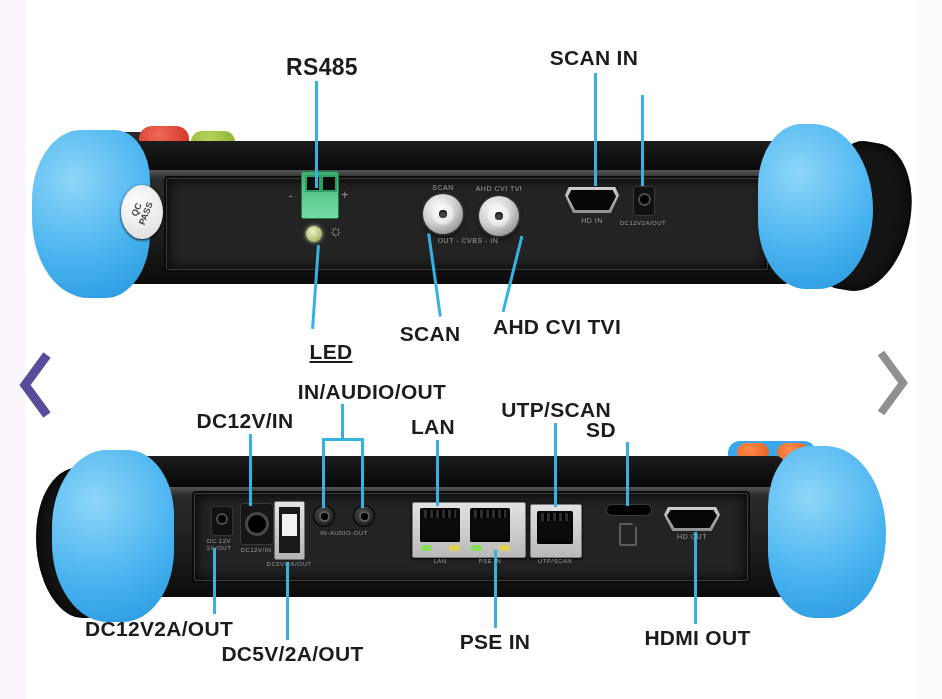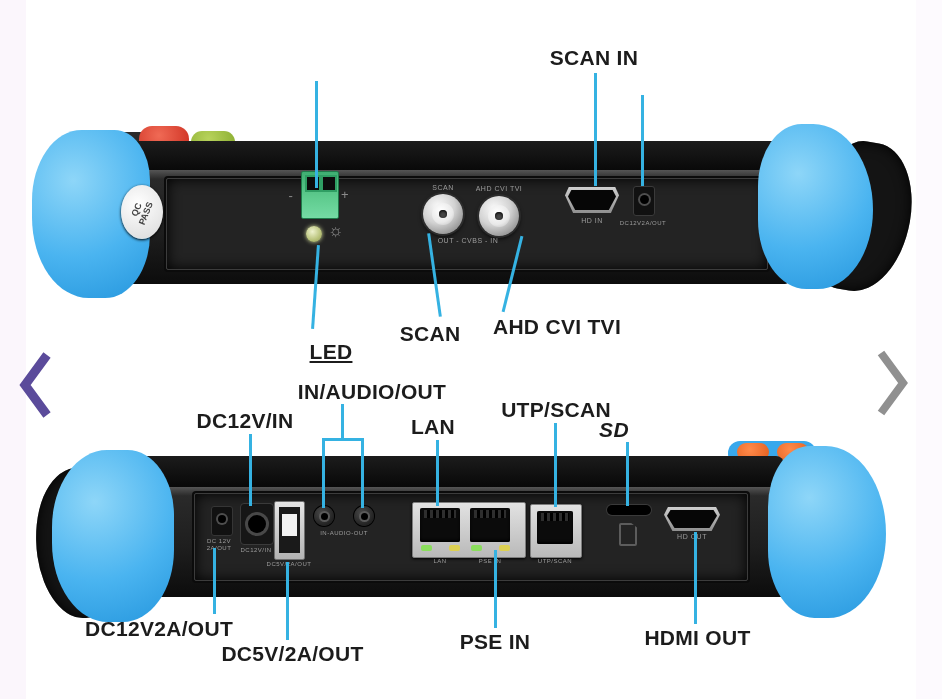--- a/index.html
+++ b/index.html
@@ -100,20 +100,21 @@
   <div class="hdmi-out-shape" style="left:565px;top:187px;width:54px;height:26px;">
     <div class="hdmi-in-shape"></div>
   </div>
   <div class="port-label" style="left:565px;top:217px;width:54px;font-size:7px;">HD IN</div>
 
   <div class="abs" style="left:633px;top:186px;width:20px;height:28px;background:#111;border:1px solid #3a3a3a;border-radius:3px;">
     <div style="position:absolute;left:50%;top:8px;width:9px;height:9px;margin-left:-4.5px;border-radius:50%;background:#000;box-shadow:0 0 0 2px #4e4e4e;"></div>
   </div>
   <div class="port-label" style="left:612px;top:220px;width:62px;font-size:6px;">DC12V2A/OUT</div>
 
+  <div class="callout" style="left:262px;top:54px;width:120px;font-size:23px;">RS485</div>
   <div class="vline" style="left:315px;top:81px;height:107px;"></div>
 
   <div class="callout" style="left:534px;top:46px;width:120px;">SCAN IN</div>
   <div class="vline" style="left:594px;top:73px;height:113px;"></div>
 
   <div class="vline" style="left:641px;top:95px;height:91px;"></div>
 
   <div class="vline" style="left:314px;top:245px;height:84px;transform:rotate(4deg);"></div>
   <div class="callout" style="left:291px;top:340px;width:80px;text-decoration:underline;">LED</div>
 
@@ -187,21 +188,21 @@
   <div class="hline" style="left:322px;top:438px;width:42px;"></div>
   <div class="vline" style="left:322px;top:438px;height:70px;"></div>
   <div class="vline" style="left:361px;top:438px;height:70px;"></div>
 
   <div class="callout" style="left:403px;top:415px;width:60px;">LAN</div>
   <div class="vline" style="left:436px;top:440px;height:66px;"></div>
 
   <div class="callout" style="left:496px;top:398px;width:120px;">UTP/SCAN</div>
   <div class="vline" style="left:554px;top:423px;height:84px;"></div>
 
-  <div class="callout" style="left:589px;top:418px;width:50px;font-style:italic;">SD</div>
+  <div class="callout" style="left:576px;top:418px;width:50px;">SD</div>
   <div class="vline" style="left:626px;top:442px;height:64px;"></div>
 
   <div class="vline" style="left:213px;top:548px;height:66px;"></div>
   <div class="callout" style="left:85px;top:617px;width:140px;">DC12V2A/OUT</div>
 
   <div class="vline" style="left:286px;top:562px;height:78px;"></div>
   <div class="callout" style="left:220px;top:642px;width:145px;">DC5V/2A/OUT</div>
 
   <div class="vline" style="left:494px;top:550px;height:78px;"></div>
   <div class="callout" style="left:445px;top:630px;width:100px;">PSE IN</div>

